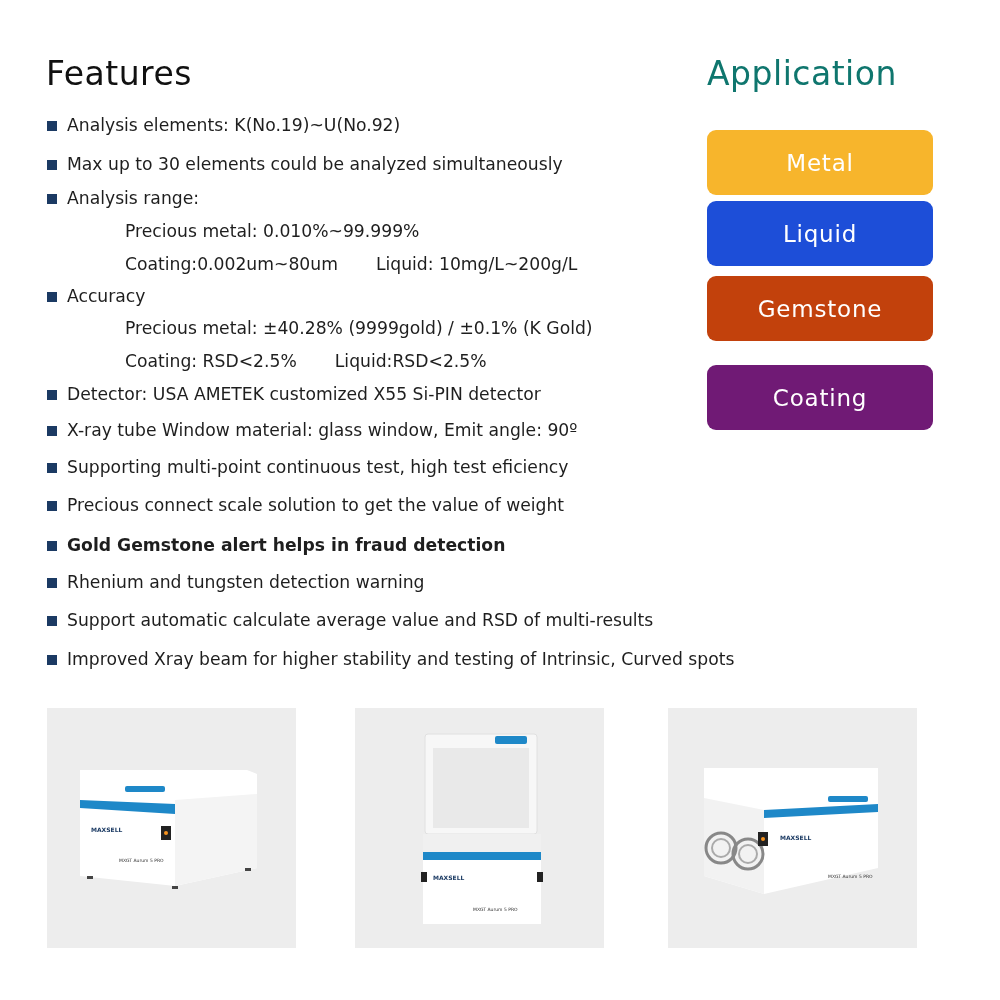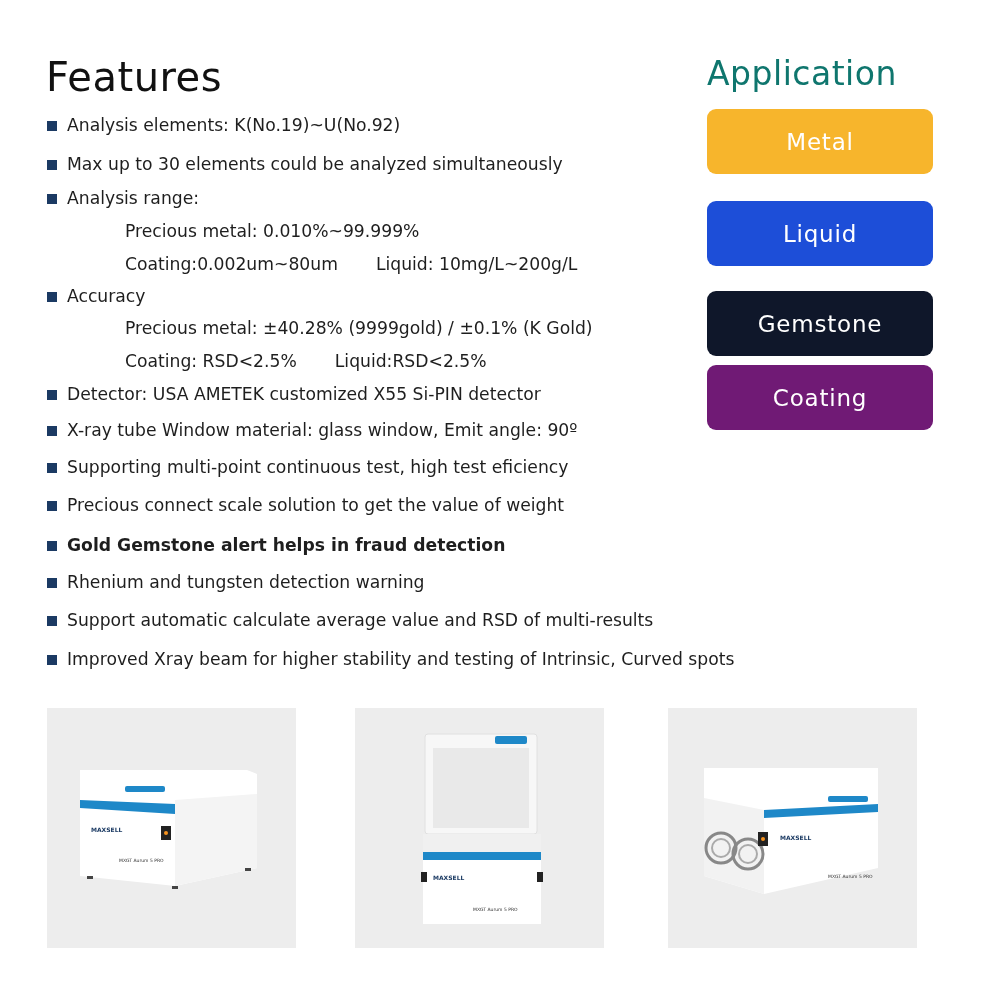--- a/index.html
+++ b/index.html
@@ -1,18 +1,18 @@
 <!DOCTYPE html>
 <html><head>
 <meta charset="utf-8">
 <style>
   html, body { margin: 0; padding: 0; background: #ffffff; }
   body { width: 1000px; height: 1000px; position: relative; overflow: hidden;
          font-family: "DejaVu Sans", sans-serif; color: #1a1a1a; }
-  .features-title { position: absolute; left: 46px; top: 54px; font-size: 40px; font-weight: 400; color: #111; letter-spacing: 0.5px; }
+  .features-title { position: absolute; left: 46px; top: 54px; font-size: 33px; font-weight: 400; color: #111; letter-spacing: 0.5px; }
   .app-title { position: absolute; left: 707px; top: 54px; font-size: 33px; font-weight: 400; color: #0f766e; letter-spacing: 0.5px; }
   .feat { position: absolute; left: 0; width: 900px; font-size: 17.2px; line-height: 20px; color: #1e1e1e; white-space: nowrap; }
   .feat .bullet { position: absolute; left: 47px; top: 6px; width: 10px; height: 10px; background: #1b3a63; }
   .feat .txt { position: absolute; left: 67px; top: 0; }
   .feat.sub .txt { left: 125px; }
   .feat.bold .txt { font-weight: 700; }
   .gap { display: inline-block; width: 38px; }
   .app-btn { position: absolute; left: 707px; width: 226px; height: 65px; border-radius: 9px; color: #ffffff;
              font-size: 23px; display: flex; align-items: center; justify-content: center; letter-spacing: 0.8px; }
   .photo { position: absolute; top: 708px; width: 249px; height: 240px; background: #ededed; overflow: hidden; }
@@ -81,23 +81,23 @@
       <span class="bullet"></span>
       <span class="txt">Support automatic calculate average value and RSD of multi-results</span>
     </div>
   <div class="feat" style="top:649px">
       <span class="bullet"></span>
       <span class="txt">Improved Xray beam for higher stability and testing of Intrinsic, Curved spots</span>
     </div>
 </div>
 
 <div>
-  <div class="app-btn" style="top:109px;background:#F7B52C">Metal</div>
+  <div class="app-btn" style="top:130px;background:#F7B52C">Metal</div>
   <div class="app-btn" style="top:201px;background:#1d4ed8">Liquid</div>
-  <div class="app-btn" style="top:291px;background:#0f172a">Gemstone</div>
+  <div class="app-btn" style="top:276px;background:#c2410c">Gemstone</div>
   <div class="app-btn" style="top:365px;background:#701a75">Coating</div>
 </div>
 
 <div class="photo" style="left:47px" title="XRF analyzer front-left view, lid closed">
   <svg width="249" height="240" viewBox="0 0 249 240">
     <polygon points="33,62 200,62 210,66 210,160 128,178 33,168" fill="#ffffff"></polygon>
     <polygon points="128,92 210,86 210,160 128,178" fill="#f4f4f4"></polygon>
     <polygon points="33,92 128,96 128,106 33,100" fill="#1E88C8"></polygon>
     <rect x="78" y="78" width="40" height="6" rx="2" fill="#1E88C8"></rect>
     <rect x="114" y="118" width="10" height="14" fill="#222"></rect>

